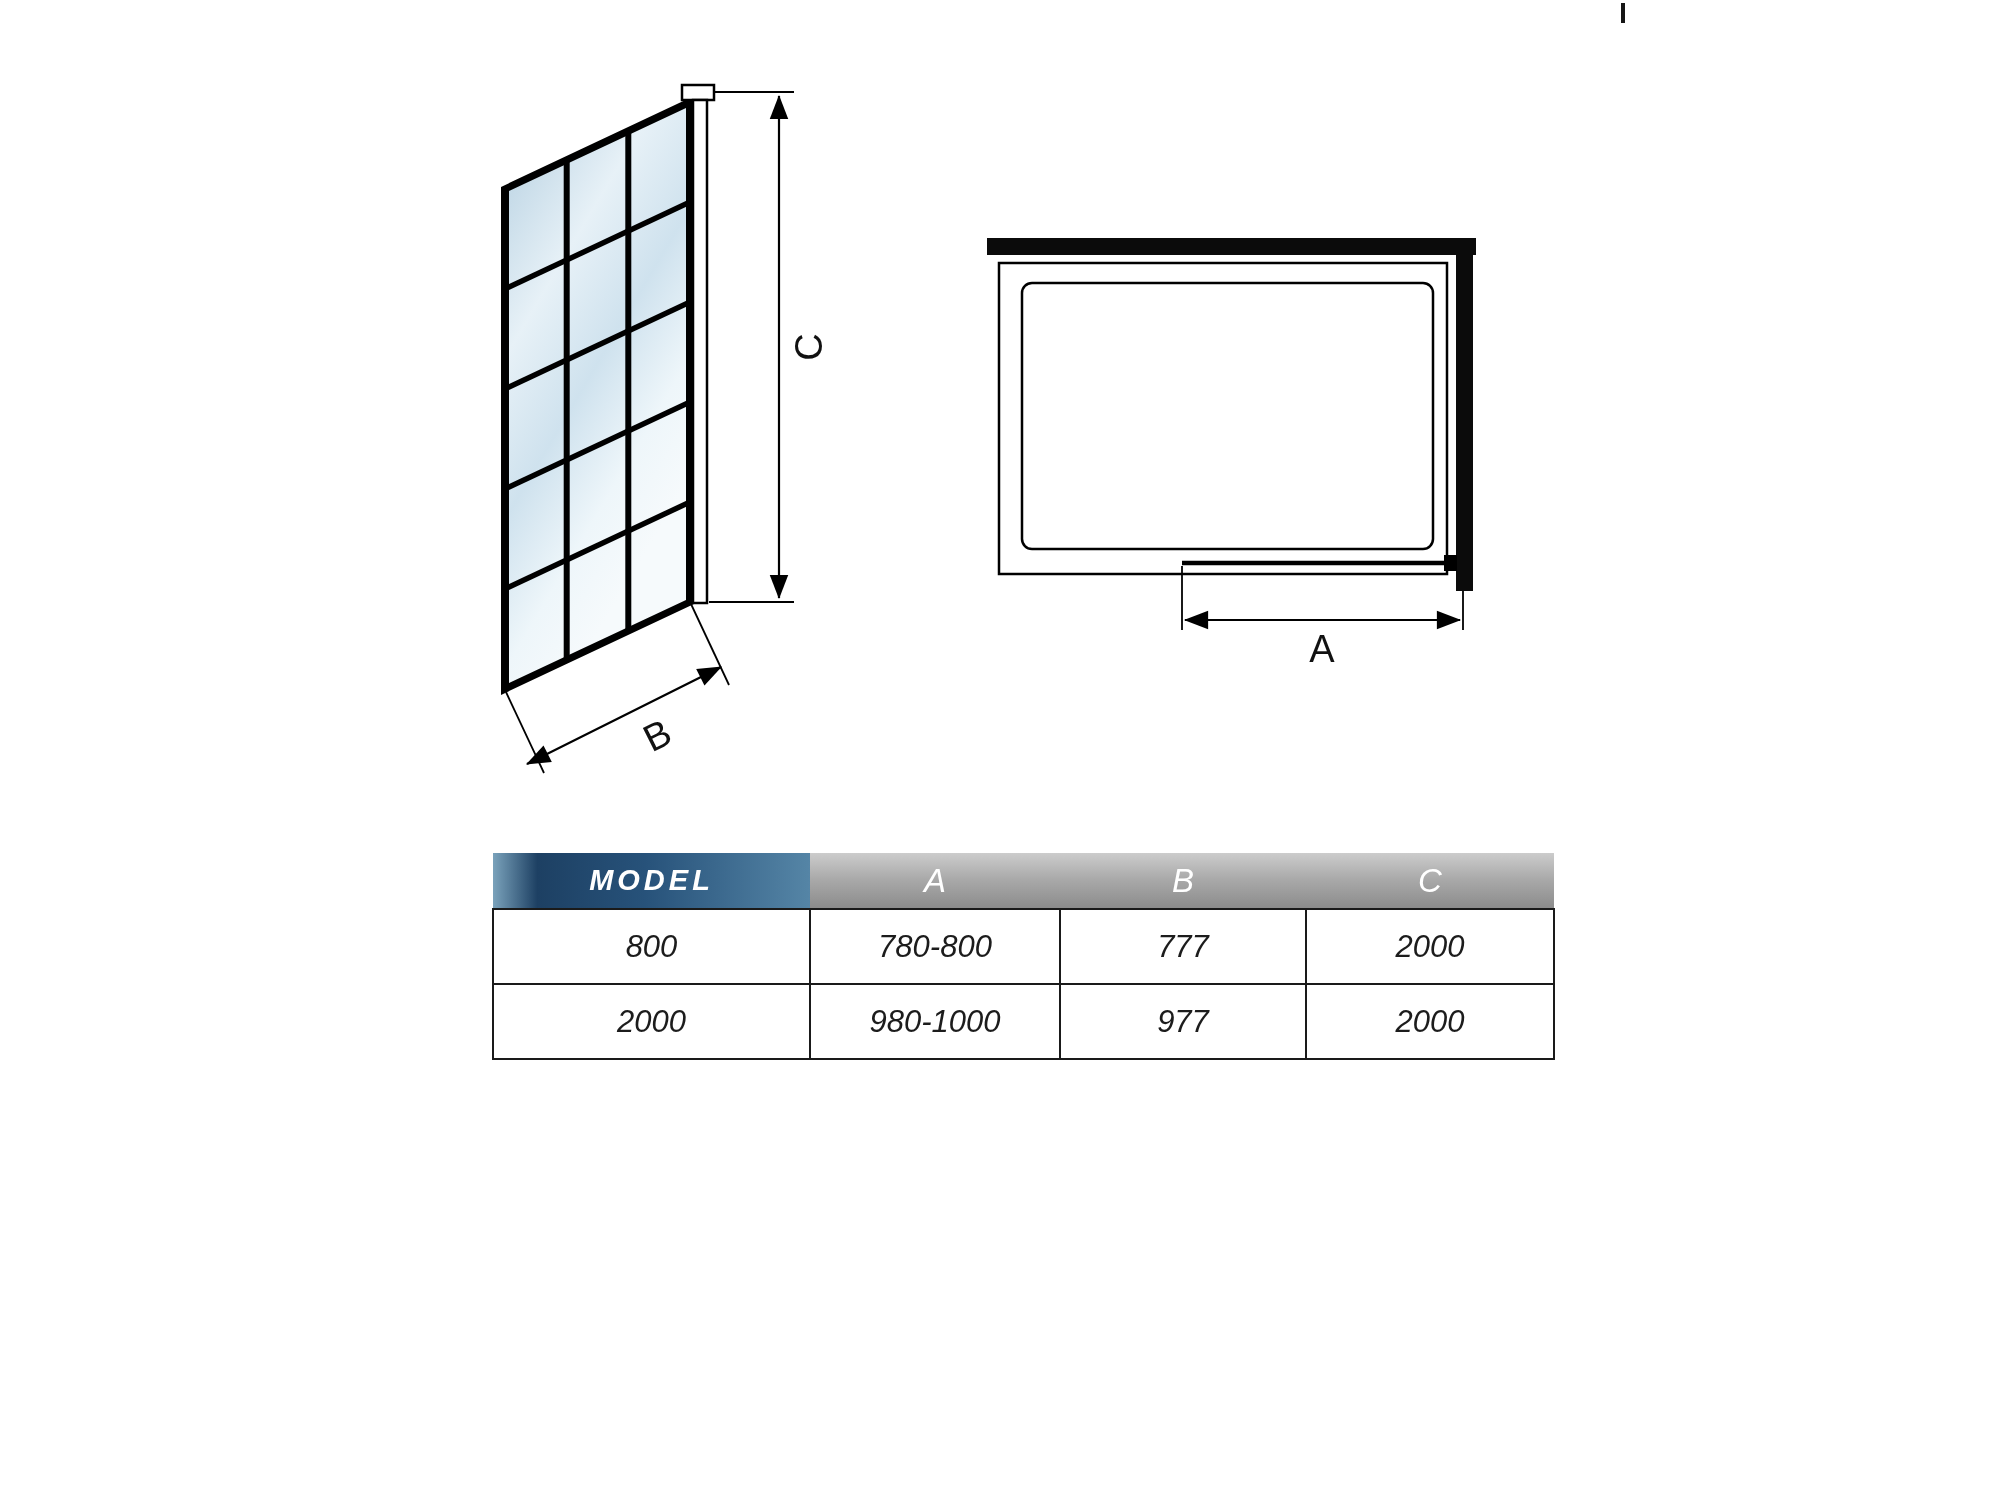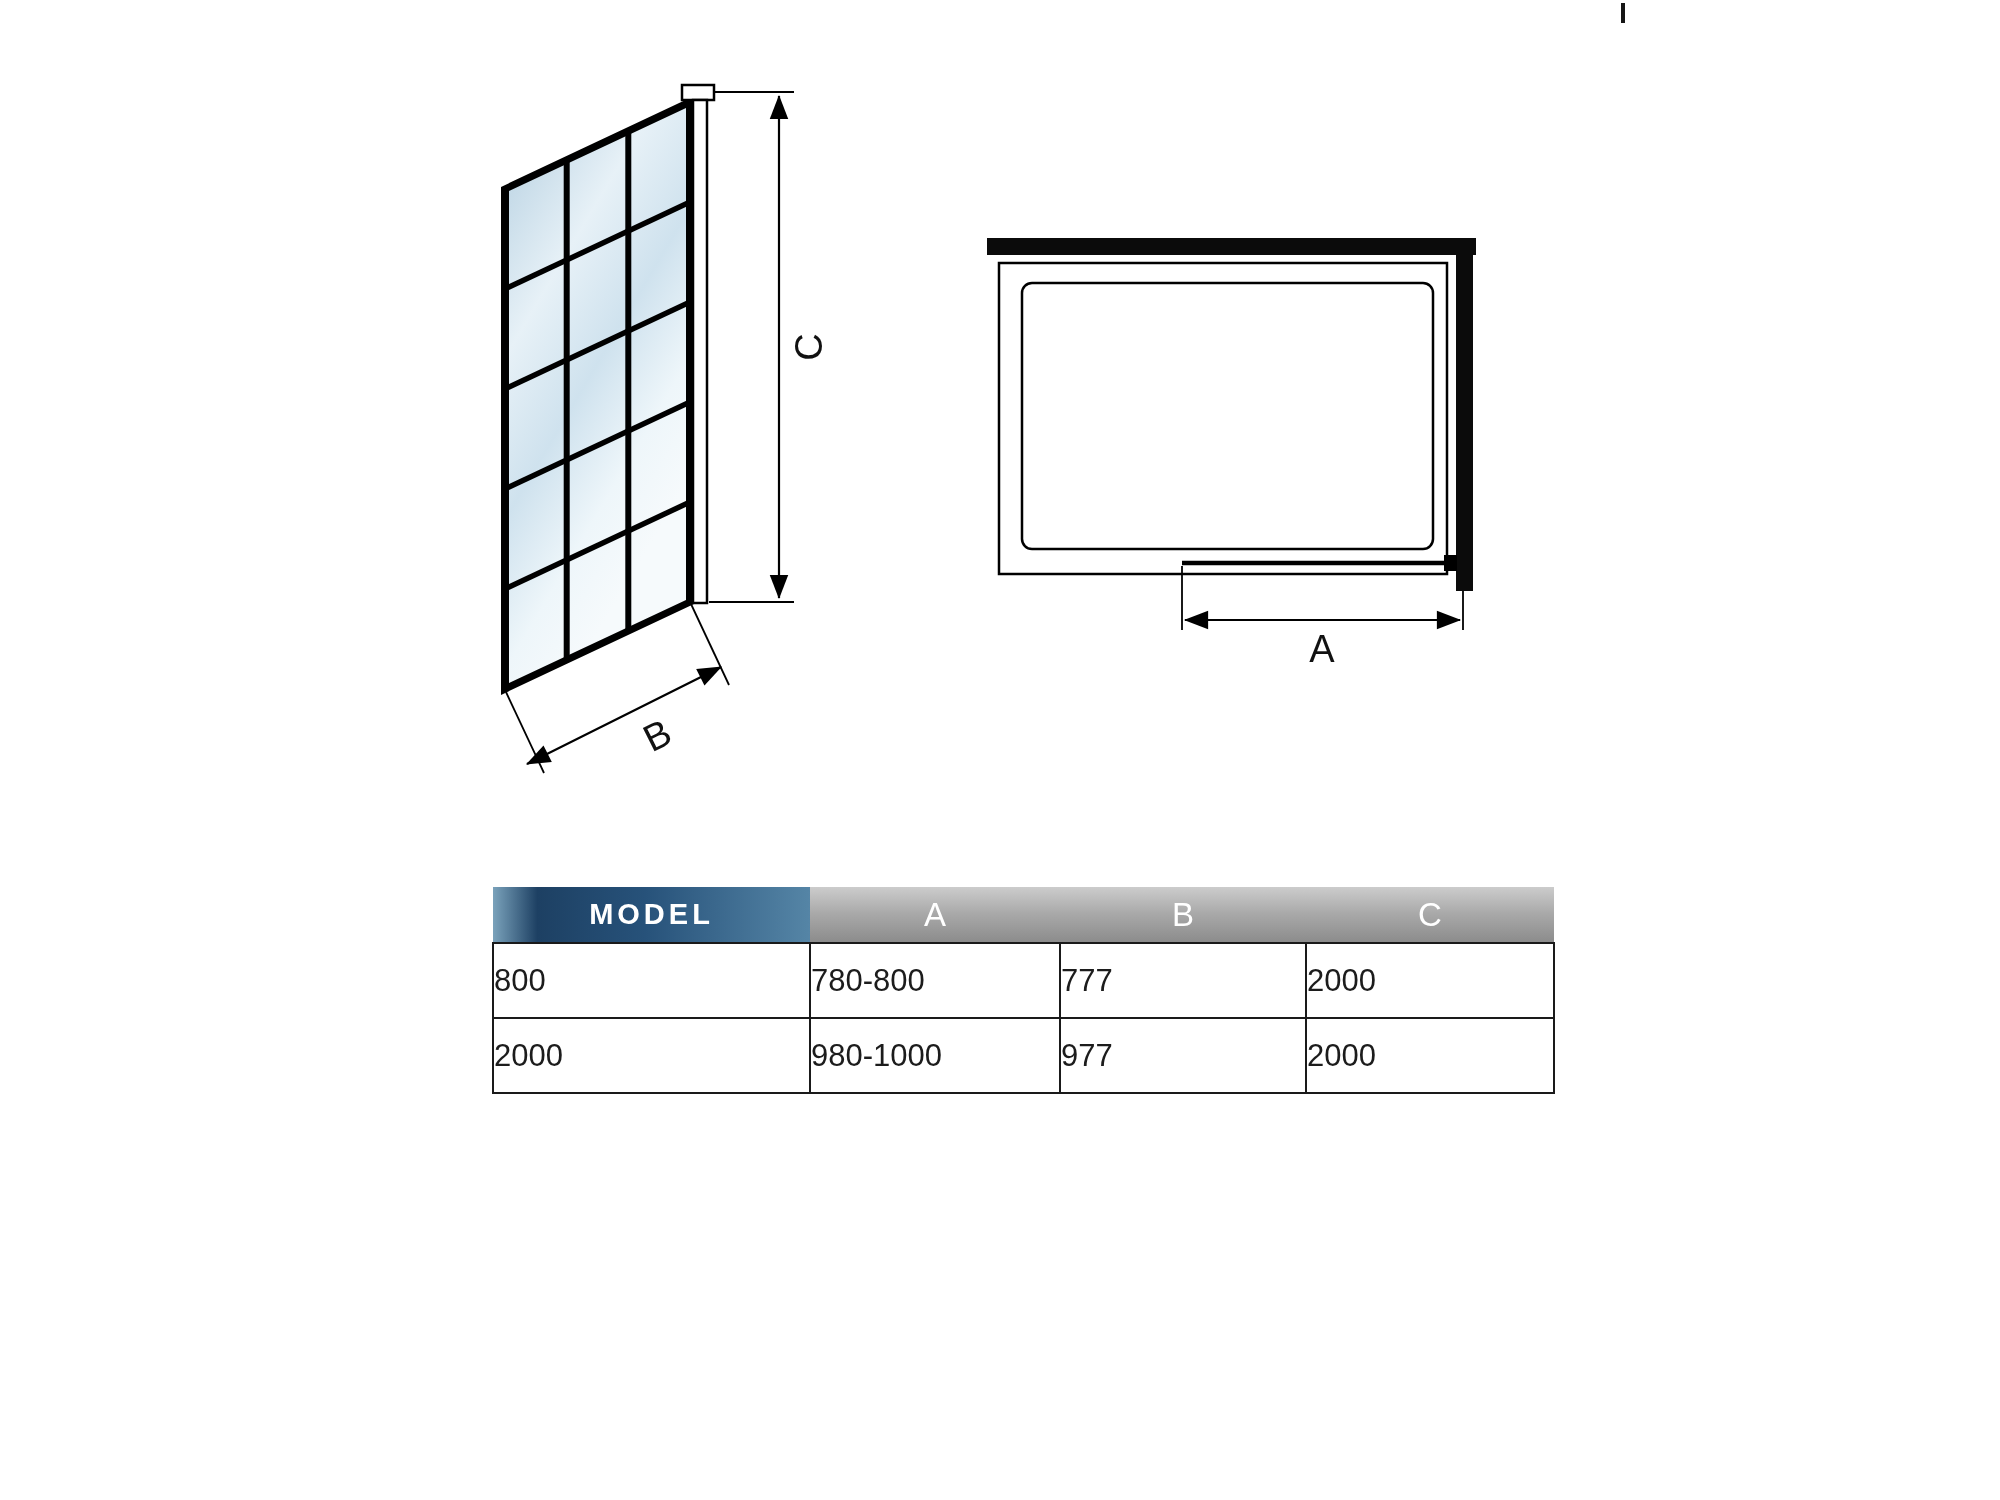--- a/index.html
+++ b/index.html
@@ -14,23 +14,24 @@
     background:#ffffff;
     overflow:hidden;
   }
   svg.front { position:absolute; left:460px; top:75px; }
   svg.plan  { position:absolute; left:975px; top:230px; }
   .edge-mark {
     position:absolute; left:1621px; top:3px;
     width:4px; height:20px; background:#161616;
   }
   table.dims {
-    position:absolute; left:492px; top:887px;
+    position:absolute; left:492px; top:853px;
     border-collapse:collapse; table-layout:fixed;
     width:1061px;
+    font-style:italic;
   }
   table.dims th {
     height:56px;
     color:#ffffff;
     text-align:center;
     vertical-align:middle;
     border:0;
   }
   th.h-model {
     background:linear-gradient(90deg,#7aa2bb 0%, #1d4063 14%, #27527a 48%, #5585a6 100%);
@@ -38,21 +39,21 @@
   }
   th.h-gray {
     background:linear-gradient(180deg,#cccccc 0%, #a9a9a9 48%, #8c8c8c 100%);
     font-size:33px; font-weight:normal;
     border-left:1px solid #b5b5b5;
   }
   table.dims td {
     height:75px;
     border:2px solid #1a1a1a;
     background:#ffffff;
-    text-align:left; vertical-align:middle;
+    text-align:center; vertical-align:middle;
     font-size:31px; color:#1c1c1c;
   }
 </style>
 </head>
 <body>
 
 <div class="canvas">
 
   <svg class="front" width="400" height="730" viewBox="0 0 400 730">
     <defs>

